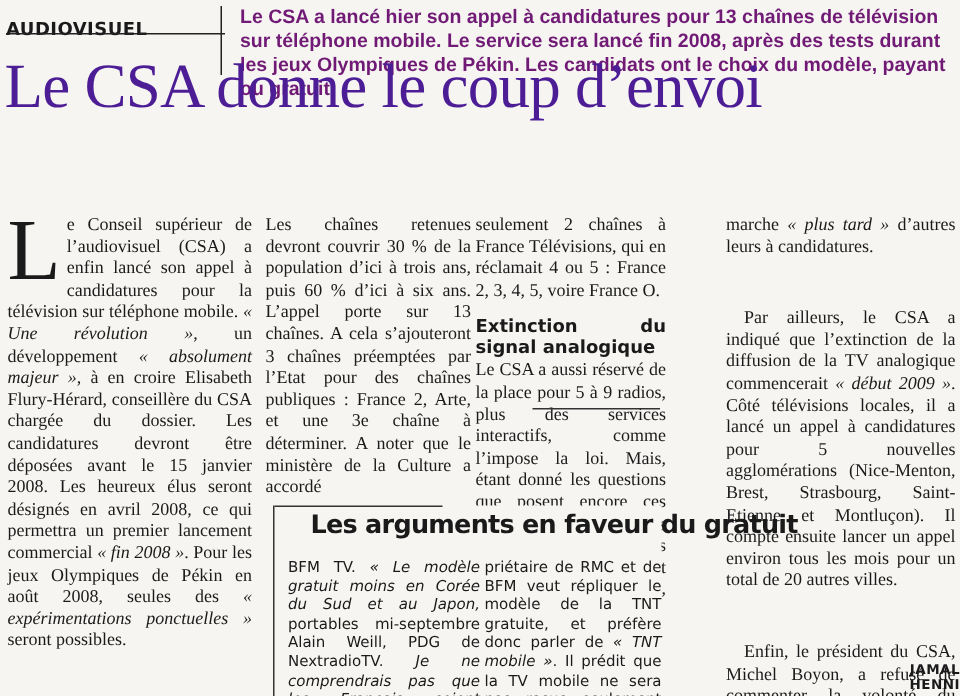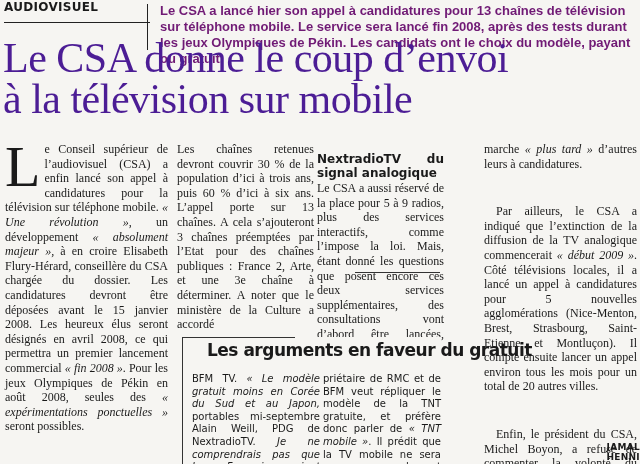--- a/index.html
+++ b/index.html
@@ -1,17 +1,17 @@
 <!DOCTYPE html>
 <html><head>
 <meta charset="utf-8">
 <style>
   html, body { margin:0; padding:0; }
   body { width:640px; height:464px; background:#f6f5f2; position:relative; overflow:hidden; color:#1a1a1a; }
-  .rubric { position:absolute; left:4px; top:0; width:146px; font:bold 12px "DejaVu Sans", sans-serif; letter-spacing:0.3px; }
+  .rubric { position:absolute; left:4px; top:12px; width:146px; font:bold 12px "DejaVu Sans", sans-serif; letter-spacing:0.3px; }
   .rubric-line { position:absolute; left:4px; top:22px; width:146px; height:1px; background:#222; }
   .vsep { position:absolute; left:147px; top:4px; width:1px; height:46px; background:#222; }
   .standfirst { position:absolute; left:160px; top:3px; width:478px; font:bold 13px "Liberation Sans", sans-serif; line-height:16px; color:#701a75; }
   .headline { position:absolute; left:3px; top:38px; width:630px; font:42px "Liberation Serif", serif; line-height:41px; letter-spacing:-0.5px; color:#4c1d95; }
   .col { position:absolute; font:12px "Liberation Serif", serif; line-height:14.6px; text-align:justify; color:#1a1a1a; }
   .col p { margin:0; }
   .col p + p { text-indent:12px;margin-top:33px; }
   .col i { }
   .dropcap { float:left; font:58px "Liberation Serif", serif; line-height:46px; margin:2px 4px 0 0; }
   .subhead { font:bold 12px "DejaVu Sans", sans-serif; margin:10px 0 1px 0; }
@@ -25,34 +25,34 @@
 </head>
 <body>
 
 <div class="rubric">AUDIOVISUEL</div>
 <div class="rubric-line"></div>
 <div class="vsep"></div>
 <div class="standfirst">Le CSA a lancé hier son appel à candidatures pour 13 chaînes de télévision sur téléphone mobile. Le service sera lancé fin 2008, après des tests durant les jeux Olympiques de Pékin. Les candidats ont le choix du modèle, payant ou gratuit.</div>
 
 <div class="headline">
   <div>Le CSA donne le coup d’envoi</div>
-  <div>à la télévision sur mobile</div>
 </div>
 
 <div class="col" style="left:5px; top:142px; width:163px;">
   <p><span class="dropcap">L</span><span>e Conseil supérieur de l’audiovisuel (CSA) a enfin lancé son appel à candidatures pour la télévision sur téléphone mobile. </span><i>« Une révolution »</i><span>, un développement </span><i>« absolument majeur »</i><span>, à en croire Elisabeth Flury-Hérard, conseillère du CSA chargée du dossier. Les candidatures devront être déposées avant le 15 janvier 2008. Les heureux élus seront désignés en avril 2008, ce qui permettra un premier lancement commercial </span><i>« fin 2008 »</i><span>. Pour les jeux Olympiques de Pékin en août 2008, seules des </span><i>« expérimentations ponctuelles »</i><span> seront possibles.</span></p>
   <p><i>« Notre philosophie a été d’ouvrir au maximum l’appel d’offres »</i><span>, a ajouté Elisabeth Flury-Hérard. En particulier, le gendarme de l’audiovisuel propose qu’il y ait des chaînes entièrement gratuites pour le spectateur, à côté de chaînes payantes. L’appel laisse les candidats choisir entre ces deux modèles. C’est une victoire pour les partisans du gratuit (NRJ, NextRadioTV, Bolloré) et</span></p>
 </div>
 
 <div class="col" style="left:177px; top:142px; width:137px;">
   <p>Les chaînes retenues devront couvrir 30 % de la population d’ici à trois ans, puis 60 % d’ici à six ans. L’appel porte sur 13 chaînes. A cela s’ajouteront 3 chaînes préemptées par l’Etat pour des chaînes publiques : France 2, Arte, et une 3e chaîne à déterminer. A noter que le ministère de la Culture a accordé</p>
 </div>
 
 <div class="col" style="left:317px; top:142px; width:127px;">
-  <div class="subhead">NextradioTV du signal analogique</div>
+  <p>seulement 2 chaînes à France Télévisions, qui en réclamait 4 ou 5 : France 2, 3, 4, 5, voire France O.</p>
+  <div class="subhead">Extinction du signal analogique</div>
   <p style="text-indent:0">Le CSA a aussi réservé de la place pour 5 à 9 radios, plus des services interactifs, comme l’impose la loi. Mais, étant donné les questions que posent encore ces deux services supplémentaires, des consultations vont d’abord être lancées, avant de</p>
 </div>
 <div class="hline" style="left:355px; top:272px; width:85px;"></div>
 
 <div class="col" style="left:484px; top:142px; width:153px;">
   <p><span>marche </span><i>« plus tard »</i><span> d’autres leurs à candidatures.</span></p>
   <p><span>Par ailleurs, le CSA a indiqué que l’extinction de la diffusion de la TV analogique commencerait </span><i>« début 2009 »</i><span>. Côté télévisions locales, il a lancé un appel à candidatures pour 5 nouvelles agglomérations (Nice-Menton, Brest, Strasbourg, Saint-Etienne et Montluçon). Il compte ensuite lancer un appel environ tous les mois pour un total de 20 autres villes.</span></p>
   <p><span>Enfin, le président du CSA, Michel Boyon, a refusé de commenter la volonté du comité Balladur de le fusionner avec la Commission des sondages et la Commission nationale de contrôle de la campagne pour l’élection présidentielle. Sans toutefois parvenir à masquer ses réticences : </span></p>
 </div>
 

